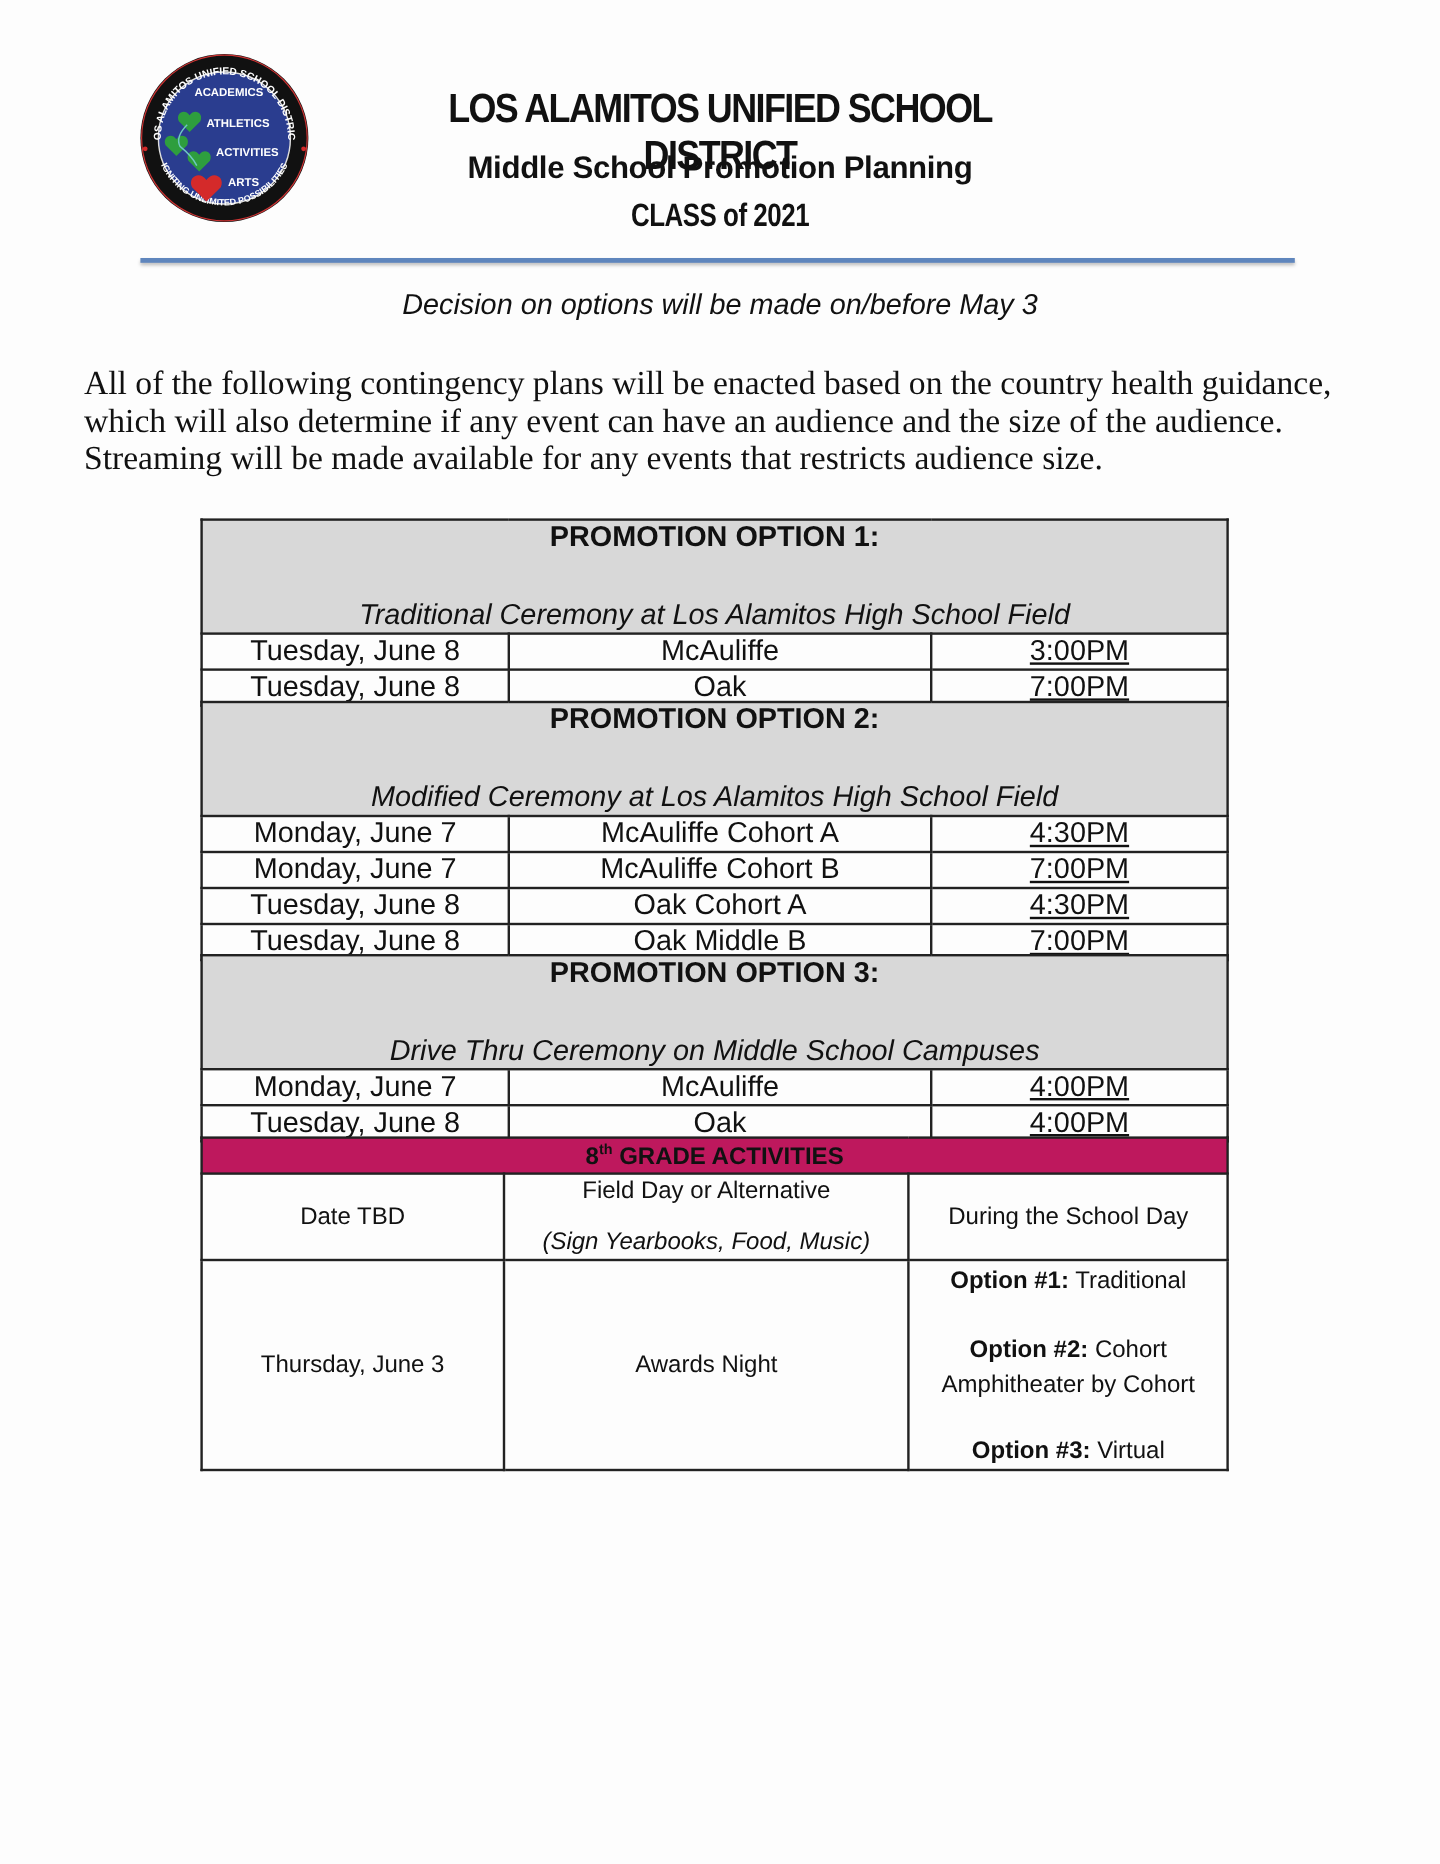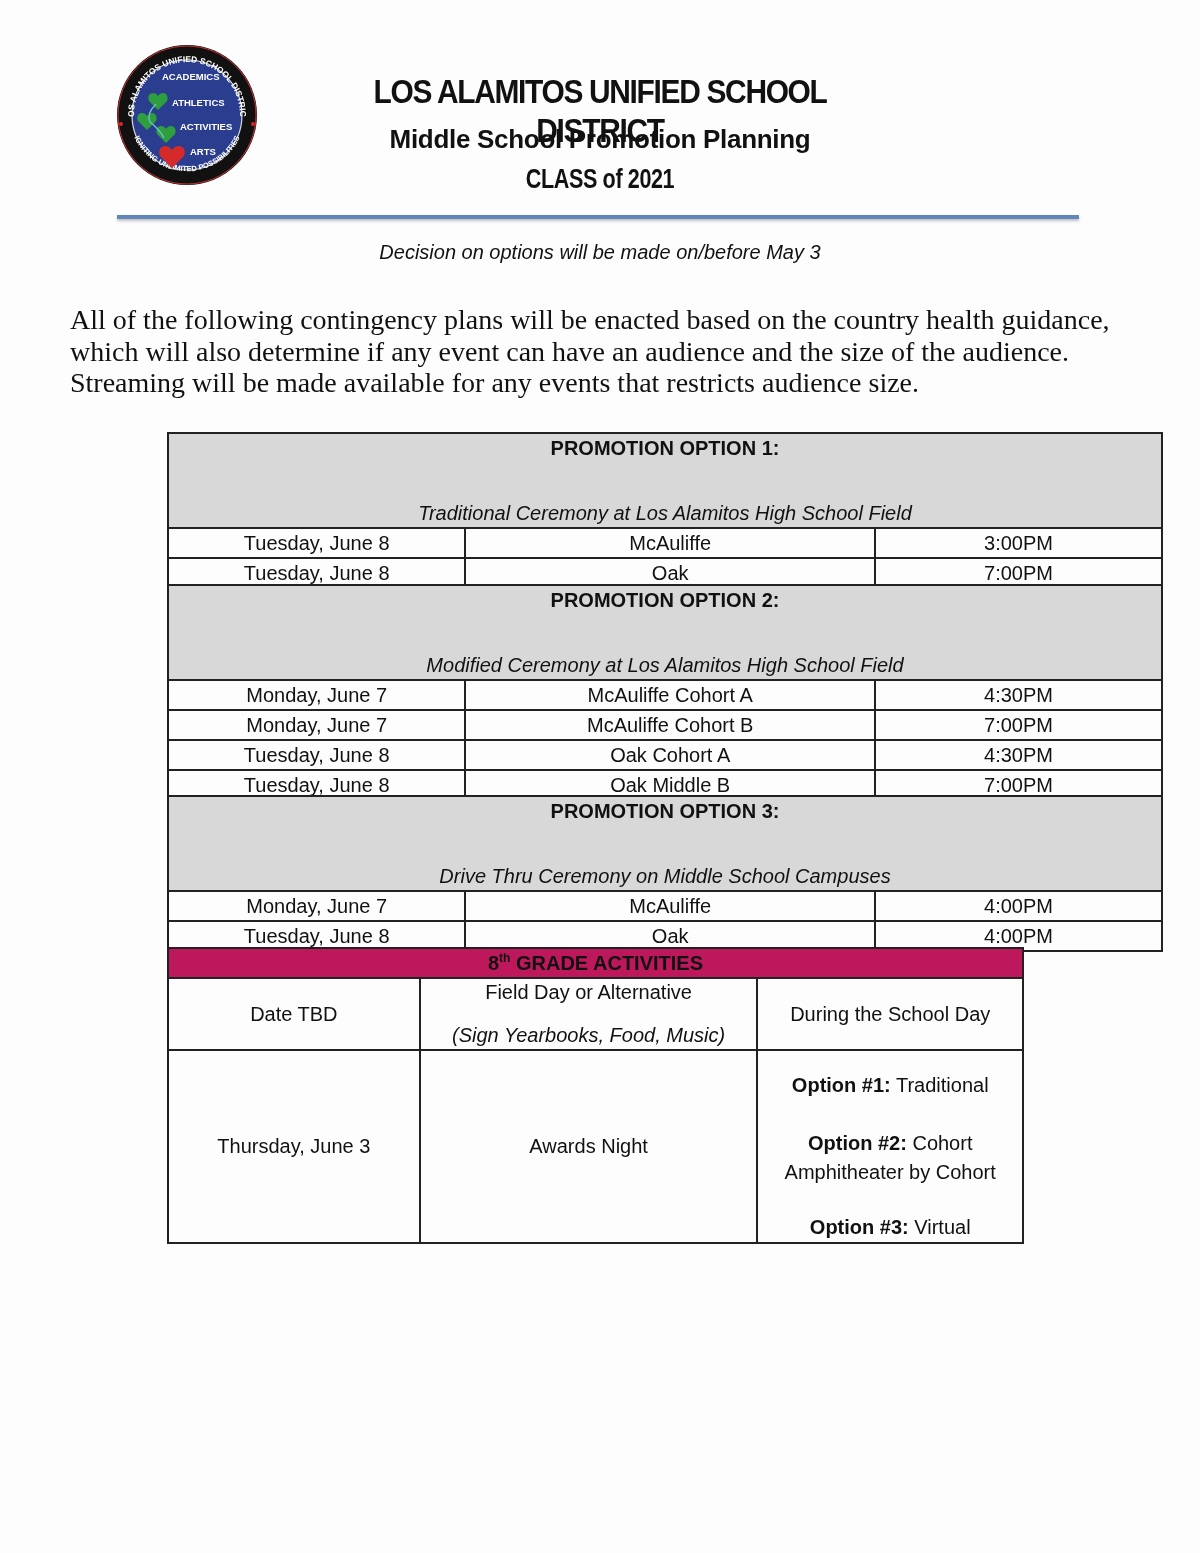--- a/index.html
+++ b/index.html
@@ -6,29 +6,29 @@
   body { width:1200px; height:1553px; position:relative; font-family:"Liberation Sans", sans-serif; color:#111; overflow:hidden; }
 
   .logo { position:absolute; left:116px; top:44px; width:142px; height:142px; }
   .header-title { position:absolute; left:300px; top:72px; width:600px; text-align:center;
     font-family:"Liberation Sans", sans-serif; font-weight:bold; font-size:34px; letter-spacing:-1.5px;
     transform:scaleX(0.88); transform-origin:center; }
   .header-sub { position:absolute; left:300px; top:124px; width:600px; text-align:center; font-size:26px; font-weight:bold; letter-spacing:-0.3px; }
   .header-class { position:absolute; left:300px; top:164px; width:600px; text-align:center; font-size:27px; font-weight:bold; transform:scaleX(0.8); transform-origin:center; letter-spacing:-0.5px; }
   .rule { position:absolute; left:117px; top:215px; width:962px; height:4px; background:#5f86bd; box-shadow:0 2px 3px rgba(0,0,0,0.25); }
 
-  .decision { position:absolute; left:0; top:241px; width:1200px; text-align:center; font-style:italic; font-size:20px; }
+  .decision { position:absolute; left:0; top:241px; width:1200px; text-align:center; font-style:italic; font-size:24px; }
 
   .intro { position:absolute; left:70px; top:304px; width:1060px; font-family:"Liberation Serif", serif; font-size:28px; line-height:31.5px; }
 
-  table.opt { position:absolute; left:167px; width:996px; border-collapse:collapse; font-size:20px; }
+  table.opt { position:absolute; left:167px; width:857px; border-collapse:collapse; font-size:24px; }
   table.opt td { border:2px solid #222; padding:0; text-align:center; height:28px; line-height:26px; }
   table.opt td.date { width:255px; text-align:center; }
   table.opt td.loc { width:352px; }
-  table.opt td.time { width:246px; }
+  table.opt td.time { width:246px;text-decoration:underline; }
   table.opt tr.head td { background:#d8d8d8; line-height:28px; }
   .head-title { font-weight:bold; display:block; }
   .head-sub { font-style:italic; display:block;margin-top:37px; }
 
   #t1 { top:432px; }
   #t2 { top:584px; }
   #t3 { top:795px; }
 
   table.act { position:absolute; left:167px; top:947px; width:857px; border-collapse:collapse; font-size:20px; }
   table.act td { border:2px solid #222; text-align:center; padding:0; }
@@ -168,21 +168,21 @@
     <td class="c1">Date TBD</td>
     <td class="c2" style="line-height:27px;">
       <span style="display:block">Field Day or Alternative</span>
       <span style="display:block" class="it">(Sign Yearbooks, Food, Music)</span>
     </td>
     <td class="c3">During the School Day</td>
   </tr>
   <tr style="height:172px;">
     <td class="c1">Thursday, June 3</td>
     <td class="c2">Awards Night</td>
-    <td class="c3" style="line-height:29px; vertical-align:top; padding:20px 6px 0;margin-left:48px;">
+    <td class="c3" style="line-height:29px; vertical-align:top; padding:2px 6px 0;margin-left:48px;">
       <span class="opt-line"><span class="b">Option #1:</span><span> Traditional</span></span>
       <span class="opt-line" style="height:29px"></span>
       <span class="opt-line"><span class="b">Option #2:</span><span> Cohort Amphitheater by Cohort</span></span>
       <span class="opt-line" style="height:26px"></span>
       <span class="opt-line"><span class="b">Option #3:</span><span> Virtual</span></span>
     </td>
   </tr>
 </tbody>
   </table>
 

